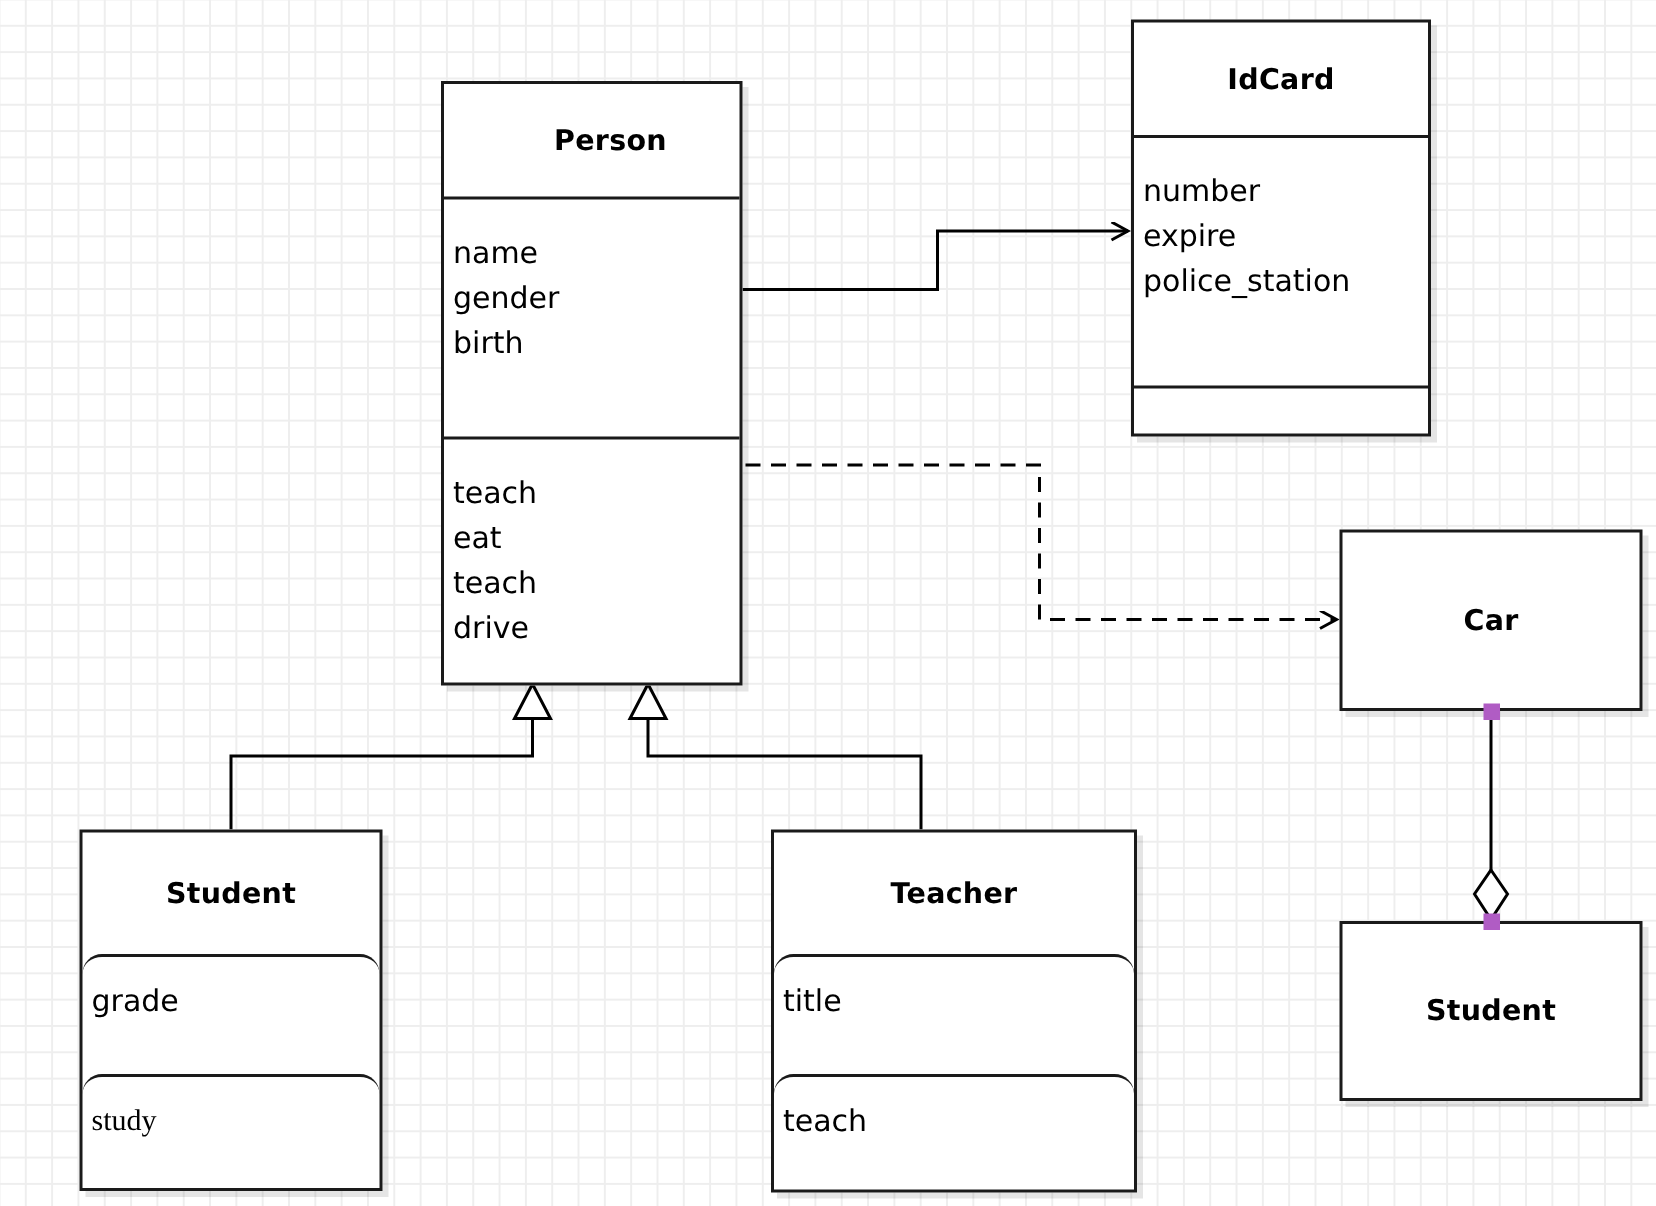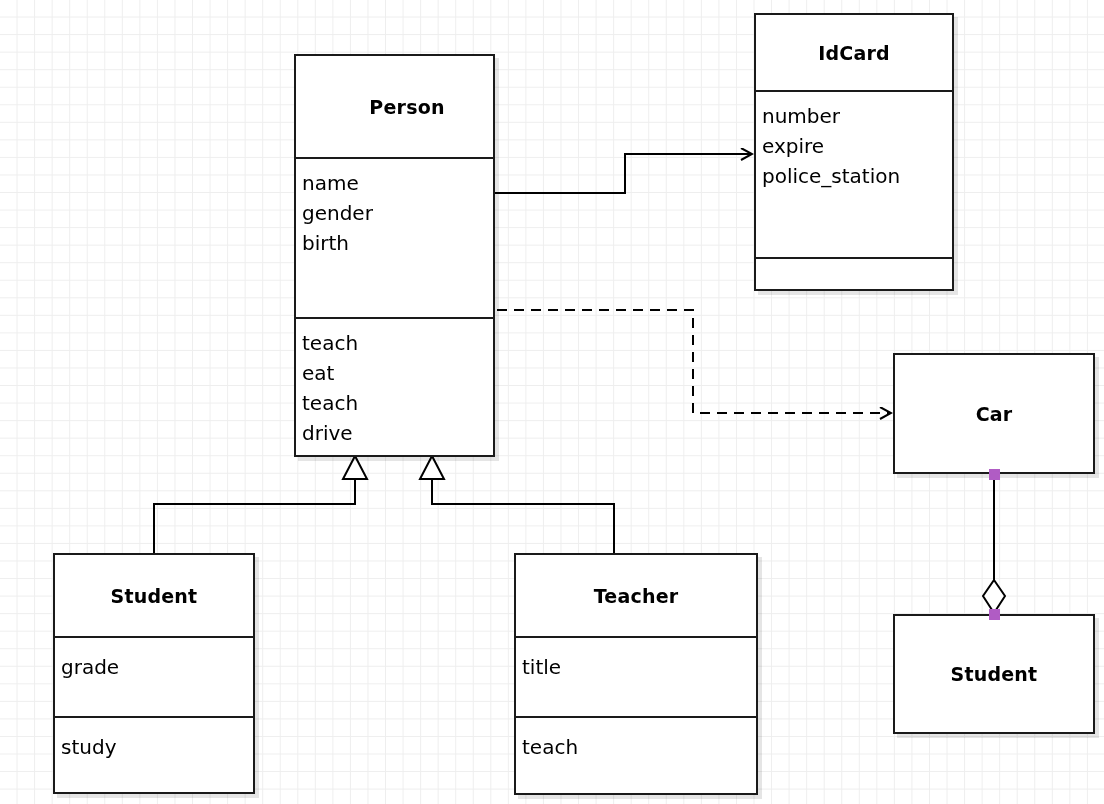--- a/index.html
+++ b/index.html
@@ -48,27 +48,28 @@
   .class-title {
     display: flex;
     align-items: center;
     justify-content: center;
     font-weight: bold;
     font-size: 19px;
     color: #000000;
     letter-spacing: 0.2px;
   }
   .member-list {
-    padding: 9px 0 0 6px;
+    padding: 20px 0 0 6px;
     font-size: 20px;
     line-height: 30px;
     color: #000000;
   }
   .member-list.single {
     padding-top: 14px;
+    border-radius: 13px;
   }
   .member-row {
     white-space: nowrap;
   }
   .handle {
     position: absolute;
     width: 11px;
     height: 11px;
     background: #b05cc4;
     z-index: 6;
@@ -108,21 +109,21 @@
       <polygon points="432,456 420,479 444,479" fill="#ffffff" stroke="#000000" stroke-width="2"></polygon>
     </g>
 
     <g>
       <path d="M994,474 L994,580" fill="none" stroke="#000000" stroke-width="2"></path>
       <polygon points="994,580 1005,596 994,613 983,596" fill="#ffffff" stroke="#000000" stroke-width="2"></polygon>
     </g>
   </svg>
 
   <div class="uml-class" style="left:294px; top:54px; width:201px; height:403px;">
-    <div class="compartment class-title" style="height:101px;padding-left:25px;">
+    <div class="compartment class-title" style="height:75px;padding-left:25px;">
       <span>Person</span>
     </div>
     <div class="compartment div-top member-list" style="height:160px;">
       <div class="member-row">name</div>
       <div class="member-row">gender</div>
       <div class="member-row">birth</div>
     </div>
     <div class="compartment div-top member-list" style="flex:1 1 auto;">
       <div class="member-row">teach</div>
       <div class="member-row">eat</div>
@@ -157,21 +158,21 @@
   </div>
   <div class="handle" style="left:989px; top:609px;"></div>
 
   <div class="uml-class" style="left:53px; top:553px; width:202px; height:241px;">
     <div class="compartment class-title" style="height:81px;">
       <span>Student</span>
     </div>
     <div class="compartment div-top member-list single" style="height:80px;">
       <div class="member-row">grade</div>
     </div>
-    <div class="compartment div-top member-list single" style="flex:1 1 auto;">
+    <div class="compartment div-top member-list single" style="flex:1 1 auto;font-family:Liberation Serif, serif;">
       <div class="member-row">study</div>
     </div>
   </div>
 
   <div class="uml-class" style="left:514px; top:553px; width:244px; height:242px;">
     <div class="compartment class-title" style="height:81px;">
       <span>Teacher</span>
     </div>
     <div class="compartment div-top member-list single" style="height:80px;">
       <div class="member-row">title</div>

